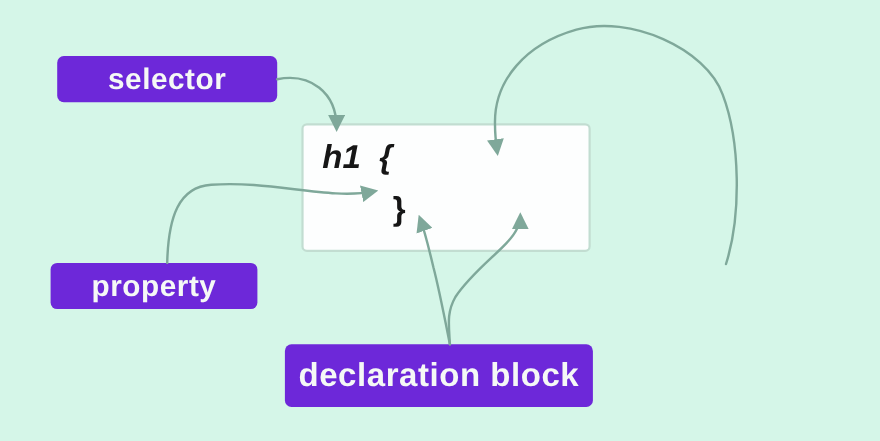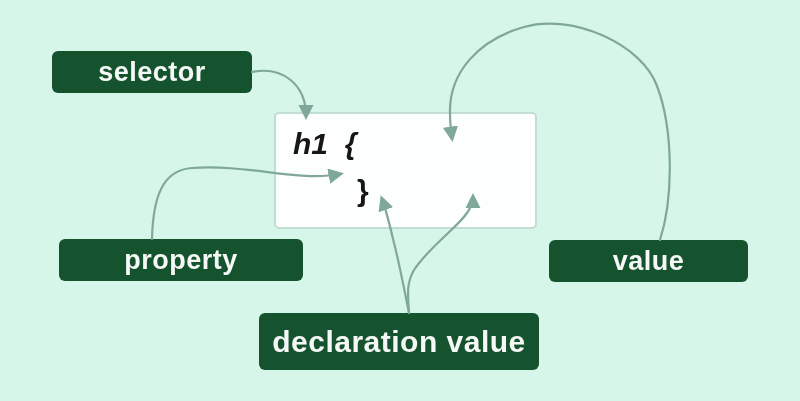--- a/index.html
+++ b/index.html
@@ -11,32 +11,32 @@
     font-family: "Liberation Sans", sans-serif;
   }
   .stage {
     position: relative;
     width: 800px;
     height: 401px;
     background: #d5f6e8;
   }
   .label-box {
     position: absolute;
-    background: #14532d;
+    background: #6d28d9;
     border-radius: 6px;
     display: flex;
     align-items: center;
     justify-content: center;
     color: #f5f8f6;
     font-weight: bold;
     font-size: 27px;
     letter-spacing: 0.5px;
   }
   .label-selector        { left: 52px;  top: 51px;  width: 200px; height: 42px; }
-  .label-property        { left: 59px;  top: 239px; width: 244px; height: 42px; align-items: center; }
+  .label-property        { left: 46px;  top: 239px; width: 188px; height: 42px; align-items: center; }
   .label-value           { left: 549px; top: 240px; width: 199px; height: 42px; }
   .label-declaration     { left: 259px; top: 313px; width: 280px; height: 57px; font-size: 30px; }
   .code-box {
     position: absolute;
     left: 274px;
     top: 112px;
     width: 263px;
     height: 117px;
     background: #fdfefe;
     border: 2px solid #c2ddd1;
@@ -78,25 +78,22 @@
   <div class="code-box"></div>
   <div class="code-line code-line-1">h1  {</div>
   <div class="code-line code-line-3">}</div>
 
   <div class="label-box label-selector">
     <span>selector</span>
   </div>
   <div class="label-box label-property">
     <span>property</span>
   </div>
-  <div class="label-box label-value">
-    <span>value</span>
-  </div>
   <div class="label-box label-declaration">
-    <span>declaration value</span>
+    <span>declaration block</span>
   </div>
 
   <svg class="arrow-layer" viewBox="0 0 800 401">
     <defs>
       <marker id="ah" markerWidth="7" markerHeight="7" refX="5.2" refY="3.5" orient="auto" markerUnits="strokeWidth">
         <path d="M0,0 L7,3.5 L0,7 Z" style="fill:#7fa89a; stroke:none;"></path>
       </marker>
     </defs>
     <path d="M 252,72 C 282,66 306,84 306,116" marker-end="url(#ah)"></path>
     <path d="M 152,239 C 153,198 162,170 192,168 C 248,164 298,182 340,174" marker-end="url(#ah)"></path>

